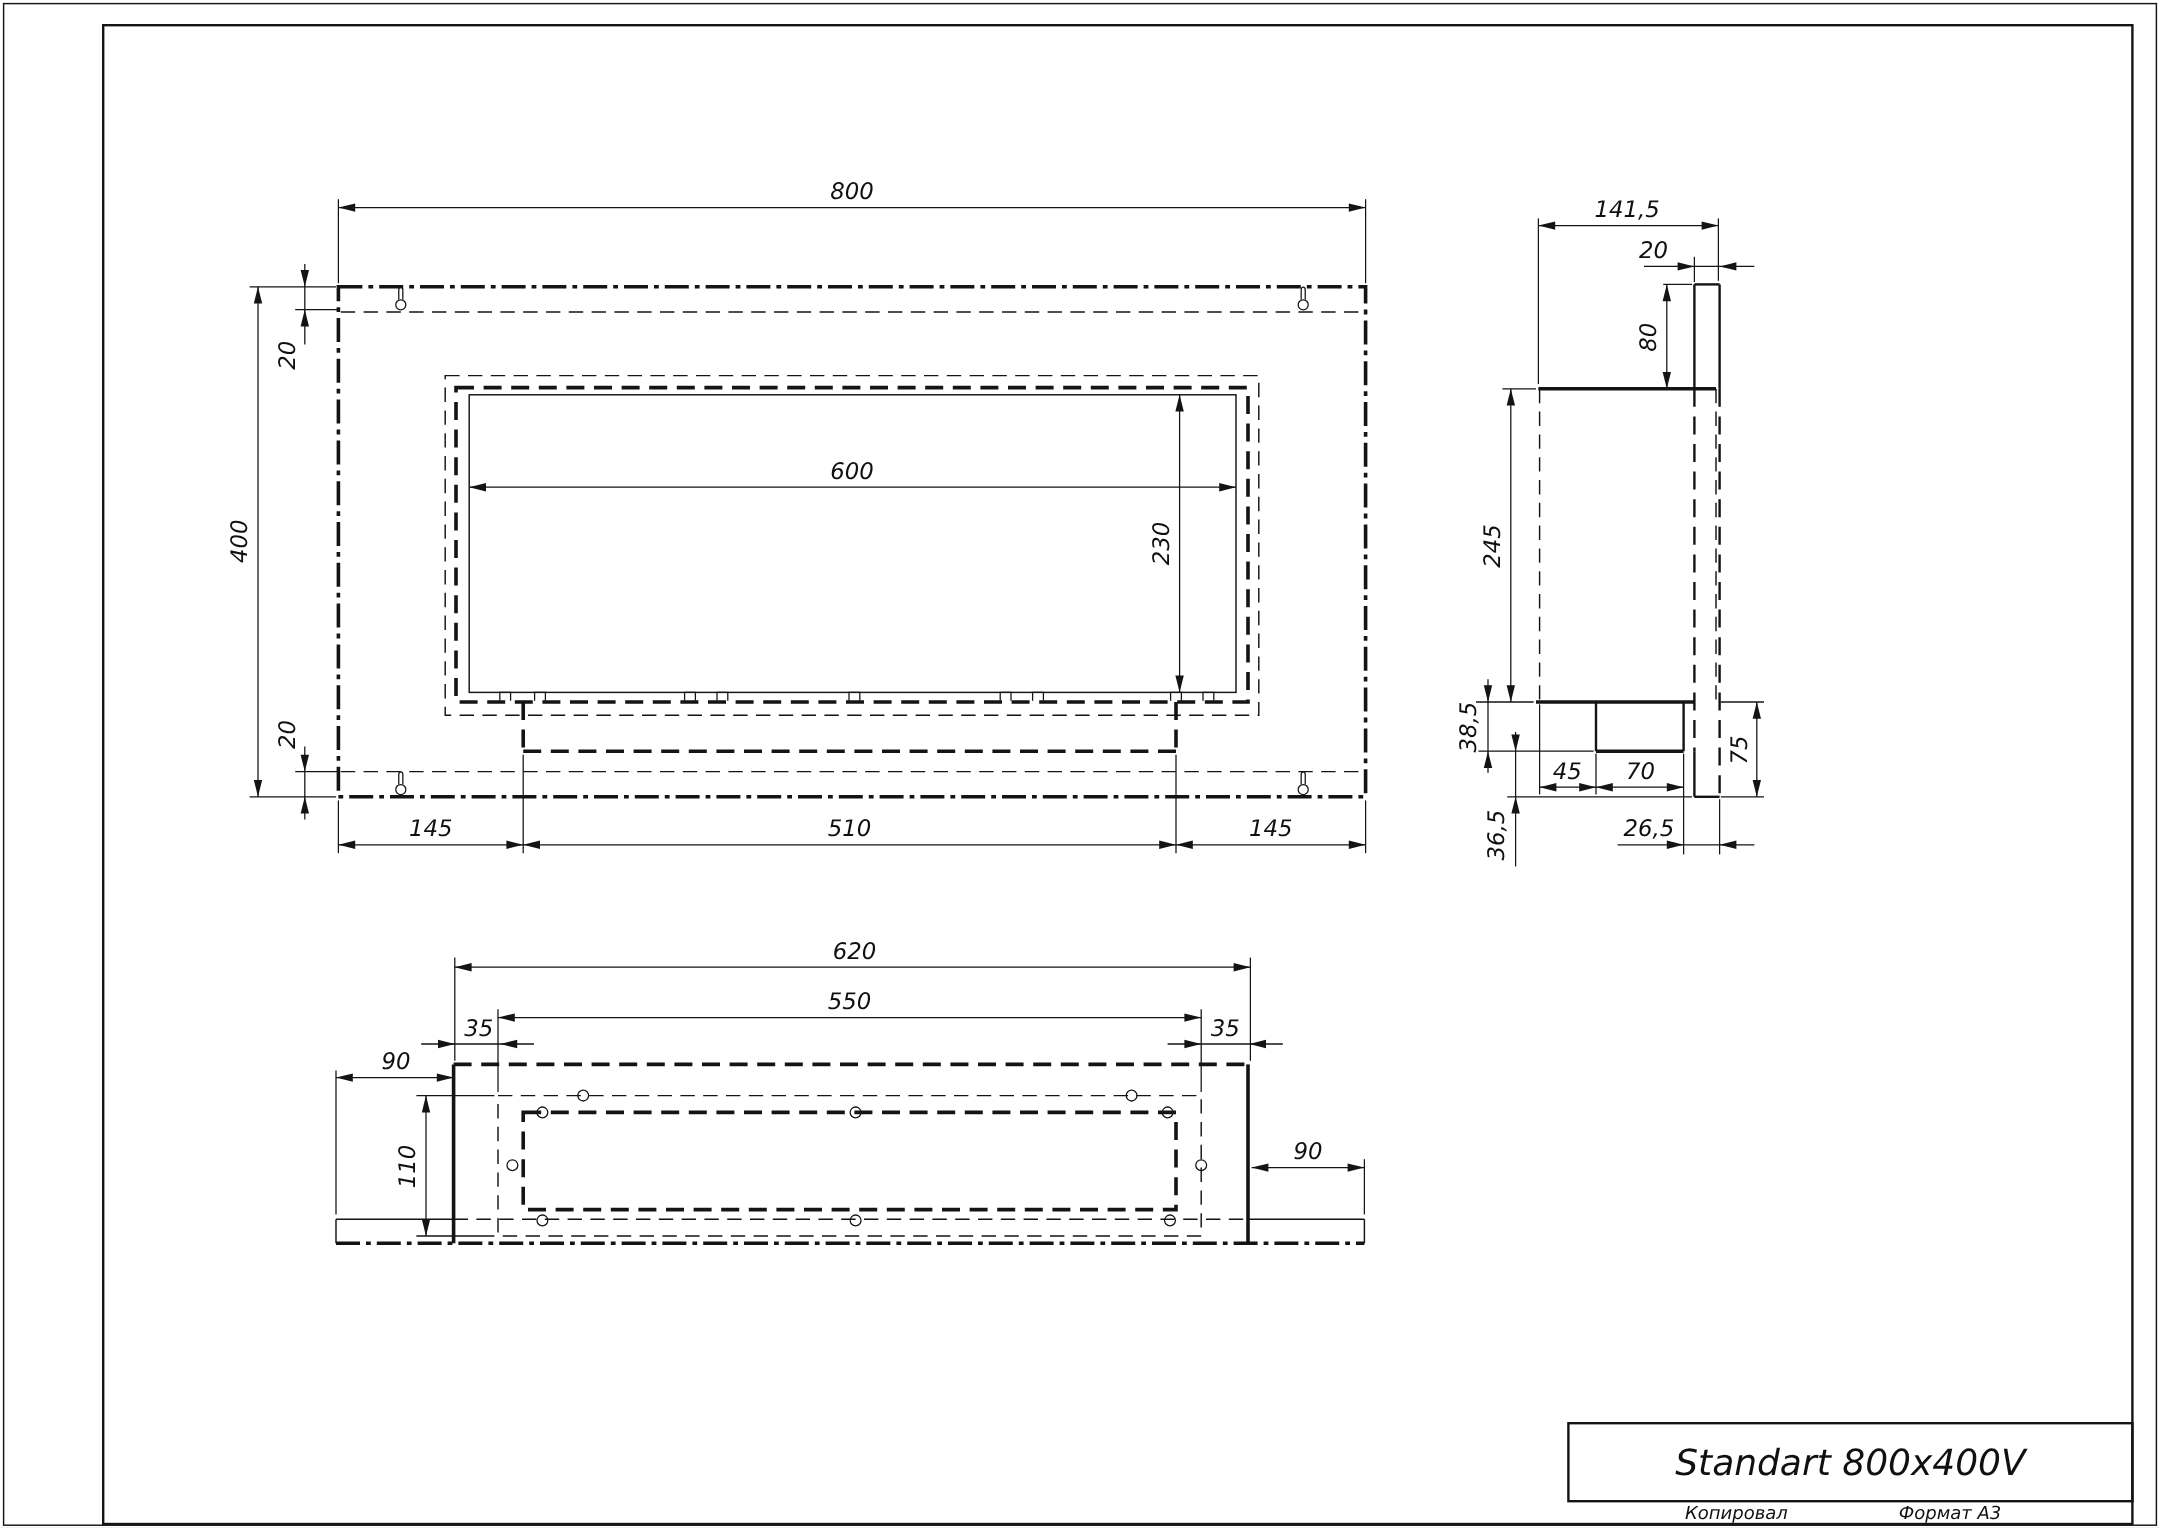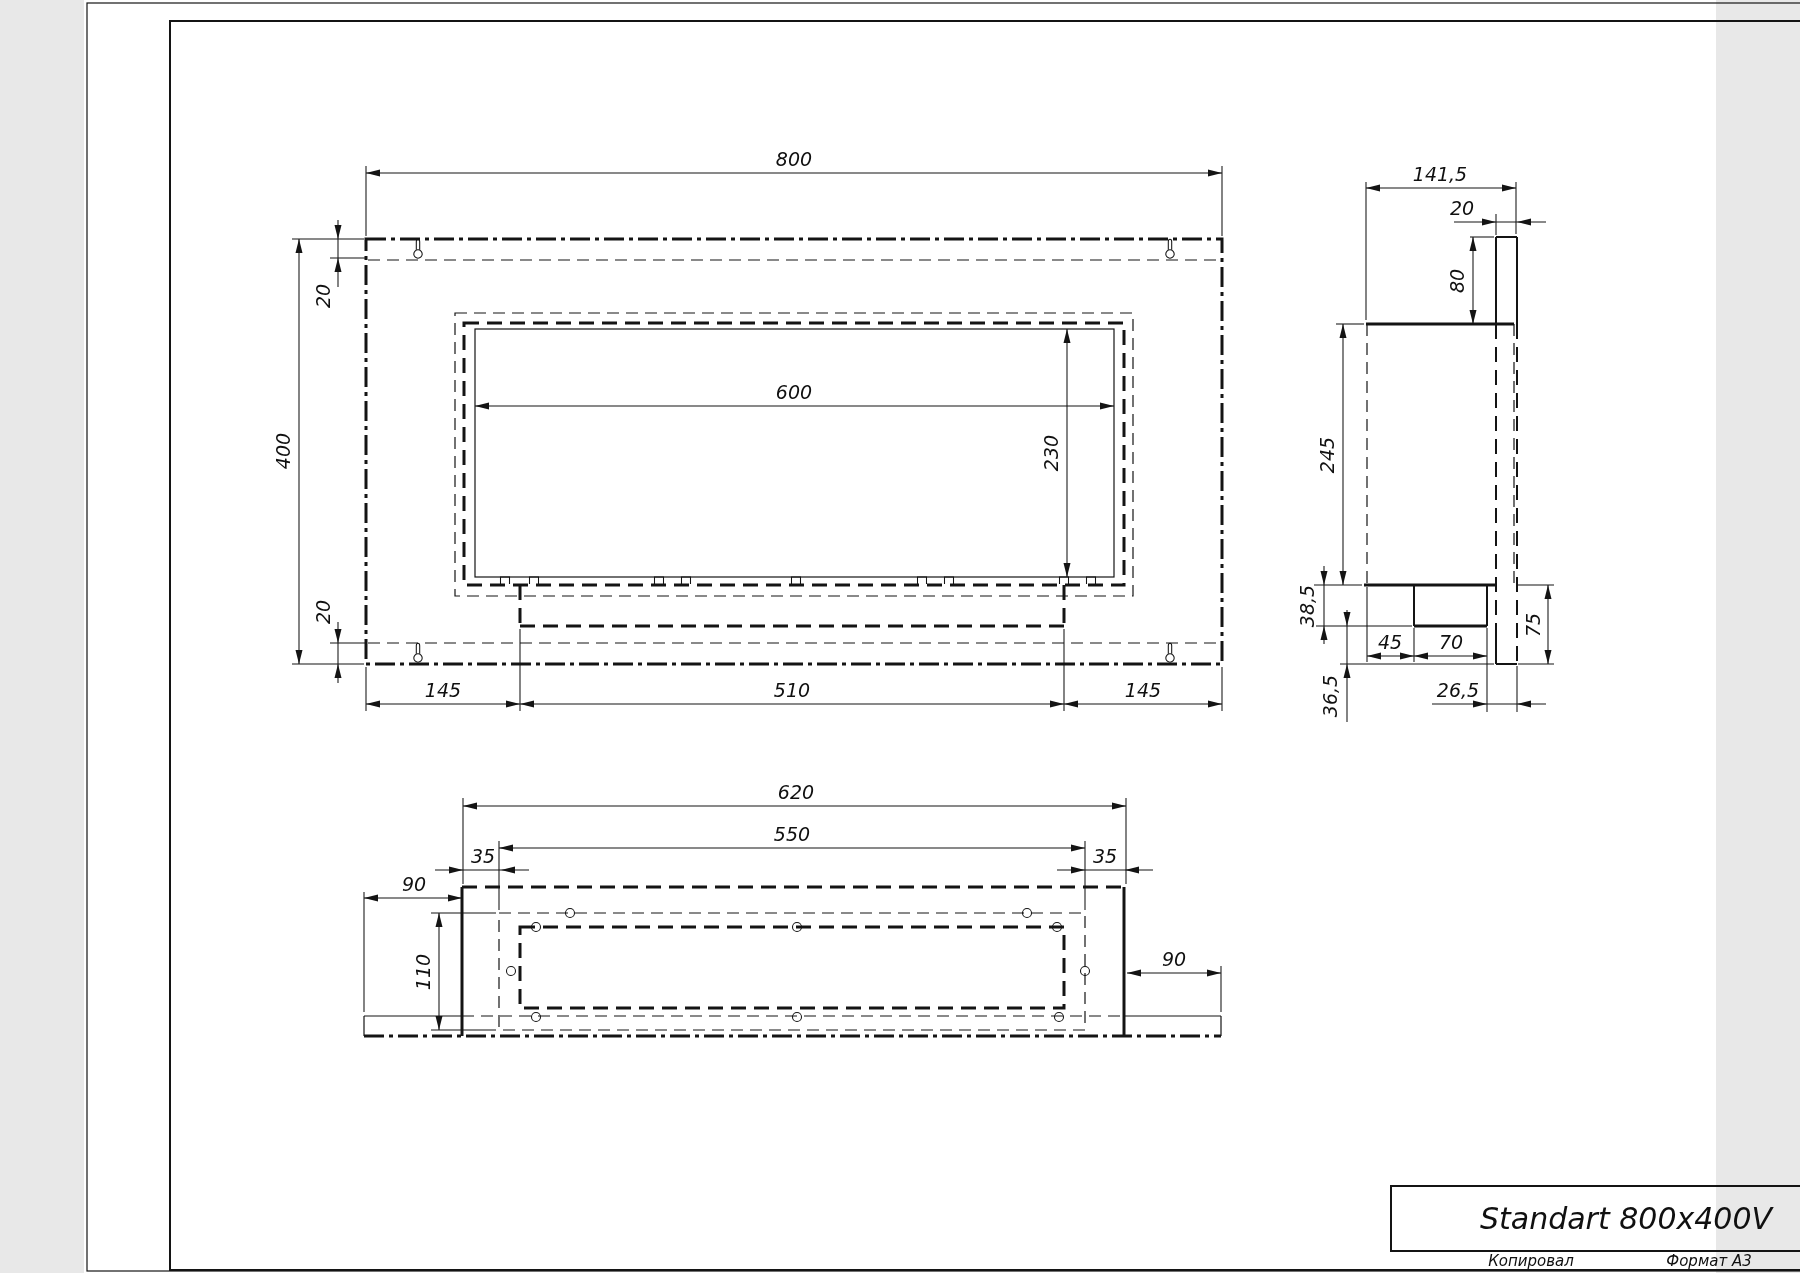--- a/index.html
+++ b/index.html
@@ -1,16 +1,16 @@
 <!DOCTYPE html>
 <html><head>
 <meta charset="utf-8">
 <style>
   html,body{margin:0;padding:0;background:#e8e8e8;}
-  .sheet{position:relative;width:1632px;height:1273px;background:#ffffff;margin:0 auto;font-family:"DejaVu Sans",sans-serif;}
+  .sheet{position:relative;width:1800px;height:1273px;background:#ffffff;margin:0 auto;font-family:"DejaVu Sans",sans-serif;}
   svg{display:block}
   .thin{stroke:#141414;stroke-width:1.2;fill:none;stroke-linecap:butt}
   .med{stroke:#141414;stroke-width:2;fill:none}
   .thick{stroke:#141414;stroke-width:3;fill:none}
   .xthin{stroke:#141414;stroke-width:1.05;fill:none}
   .dashthin{stroke-dasharray:12 7}
   .dashthick{stroke-dasharray:15 8}
   .dashdot{stroke-dasharray:20 5 4 5}
   .arr{fill:#141414;stroke:none}
   text{font-family:"DejaVu Sans",sans-serif;font-style:italic;fill:#101010;font-size:19px;text-anchor:middle}

